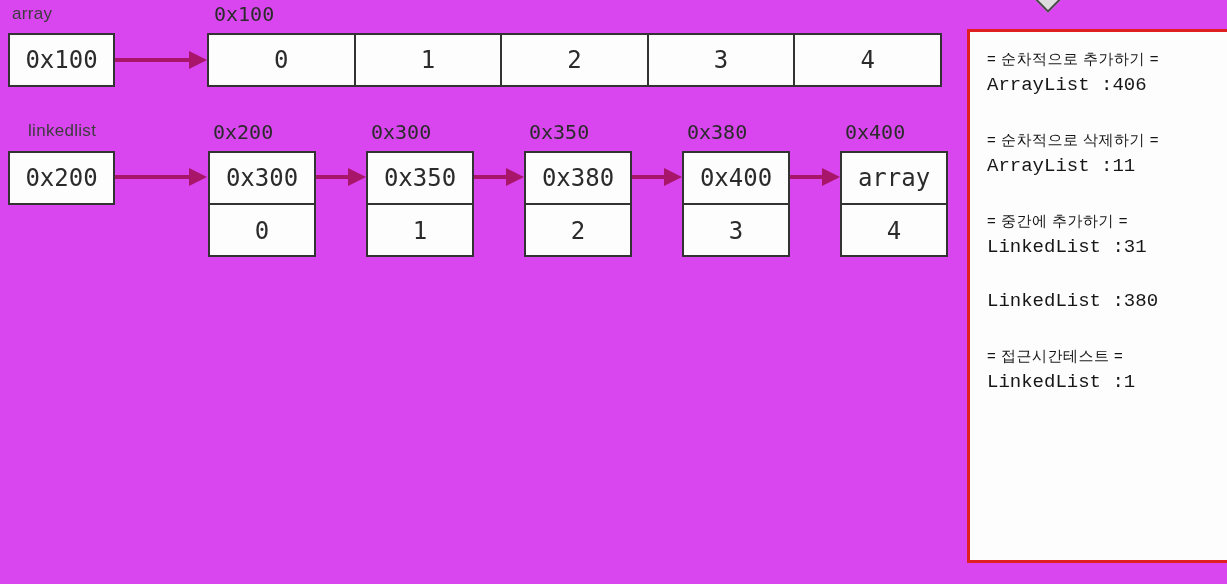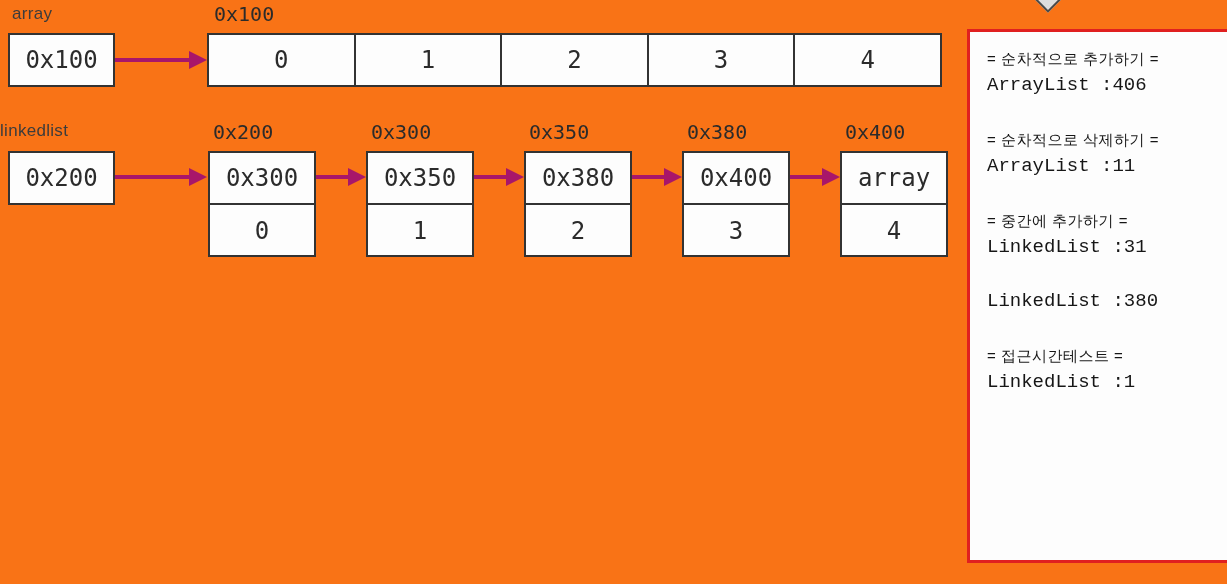--- a/index.html
+++ b/index.html
@@ -1,17 +1,17 @@
 <!DOCTYPE html>
 <html style="--arrow: #a8166a; --border: #333333; --panel_border: #e02020; --text: #2b2b2b; --label: #3c3c3c; --panel_text: #161616;"><head>
 <meta charset="utf-8">
 <style>
   html,body{margin:0;padding:0;background:#e9e9e9;}
   .stage{
-    position:relative;width:1227px;height:584px;background:#f97316;
+    position:relative;width:1227px;height:584px;background:#d946ef;
     overflow:hidden;font-family:"Liberation Sans","DejaVu Sans",sans-serif;
   }
   .diagram-label{
     position:absolute;font-size:17px;color:var(--label,#3c3c3c);
     letter-spacing:0.3px;
   }
   .addr-label{
     position:absolute;font-family:"DejaVu Sans Mono","Liberation Mono",monospace;
     font-size:20px;color:var(--text,#2b2b2b);
   }
@@ -96,21 +96,21 @@
       <span class="mono-big">2</span>
     </div>
     <div class="array-cell">
       <span class="mono-big">3</span>
     </div>
     <div class="array-cell">
       <span class="mono-big">4</span>
     </div>
   </div>
 
-  <div class="diagram-label" style="left:0;top:121px">linkedlist</div>
+  <div class="diagram-label" style="left:28px;top:121px">linkedlist</div>
 
   <div class="ptr-box" style="left:8px;top:151px">
     <span class="mono-big">0x200</span>
   </div>
 
   <div class="arrow-line" style="left:115px;top:175px;width:74px"></div>
   <div class="arrow-head" style="left:189px;top:168px"></div>
 
   <div class="addr-label" style="left:213px;top:120px">0x200</div>
   <div class="ll-node" style="left:208px;top:151px">

